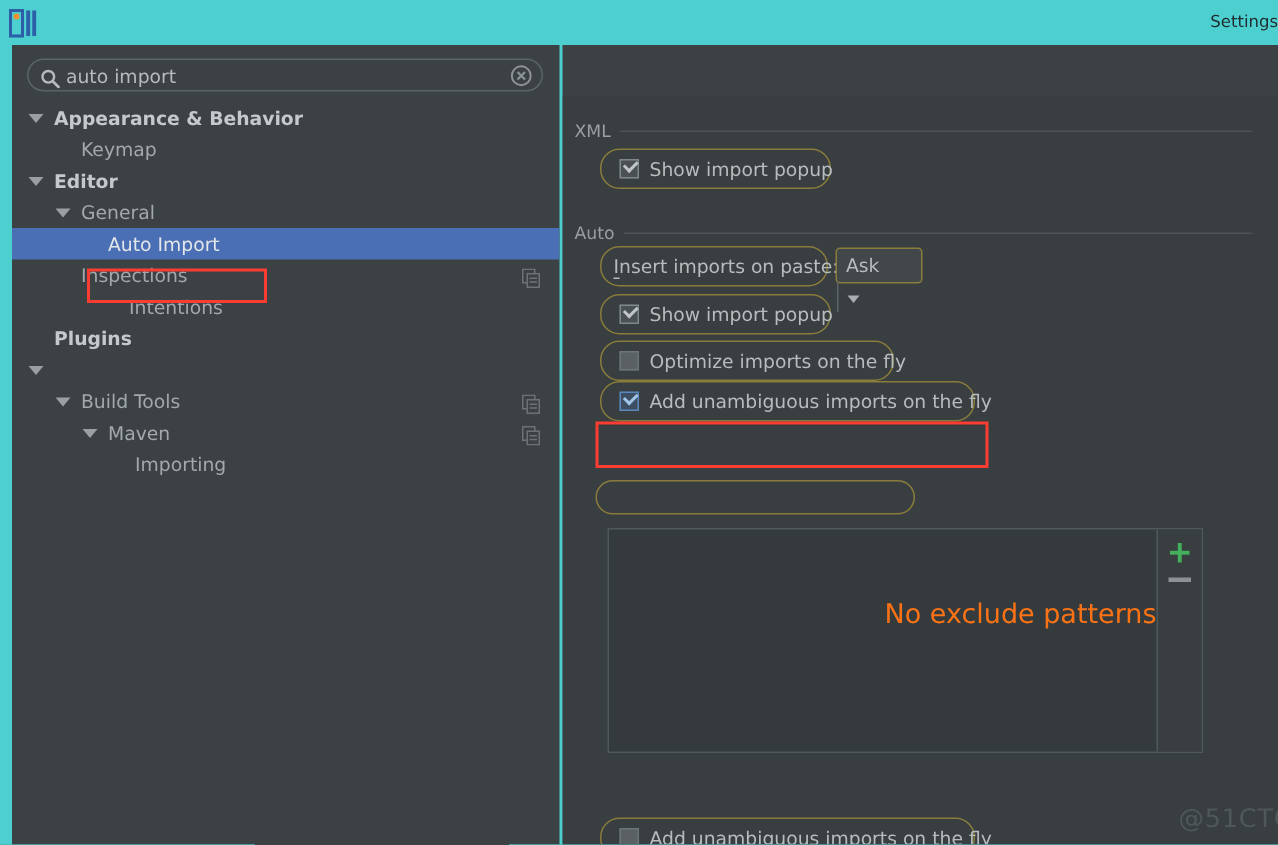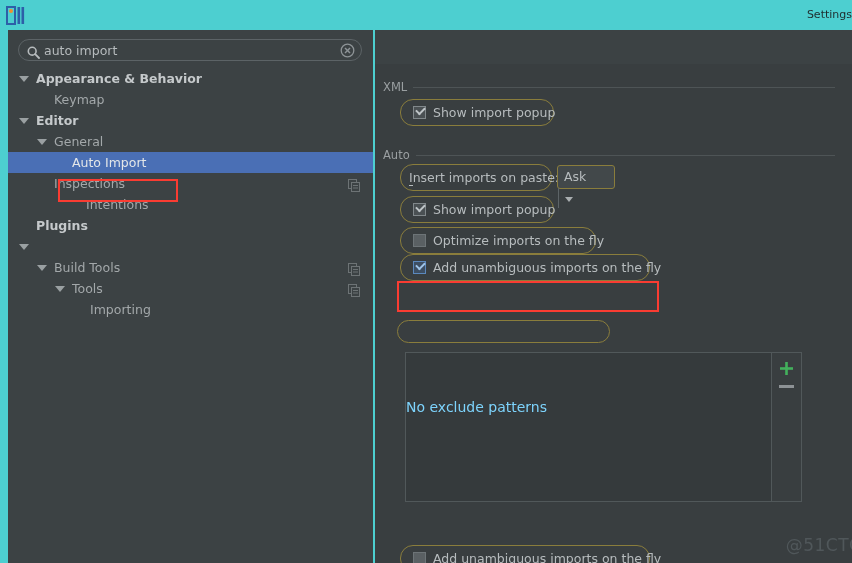--- a/index.html
+++ b/index.html
@@ -238,23 +238,23 @@
   
   .list-panel {
     position: absolute;
     border: 1px solid #51585a;
     box-sizing: border-box;
     background: #353a3c;
   }
   .list-empty {
     position: absolute;
     left: 0; right: 30px; top: 46px;
-    text-align: left;
-    font-size: 14px;
-    color: #7dd3fc;
+    text-align: right;
+    font-size: 18px;
+    color: #f97316;
     font-family: "DejaVu Sans", sans-serif;
   }
   .list-toolbar {
     position: absolute;
     right: 0; top: 0; bottom: 0;
     width: 29px;
     border-left: 1px solid #51585a;
     background: #393e40;
   }
   .btn-plus {
@@ -357,21 +357,21 @@
             <span class="label-n" style="position: absolute; left: 46px;">Build Tools</span>
             <span class="copy-icon"><svg width="13" height="13" viewBox="0 0 13 13">
                 <rect x="0.5" y="0.5" width="8" height="9" fill="none" stroke="#8b9194" stroke-width="1"></rect>
                 <rect x="3.5" y="3.5" width="8" height="9" fill="#3c4244" stroke="#8b9194" stroke-width="1"></rect>
                 <line x1="5" y1="6.5" x2="10" y2="6.5" stroke="#8b9194" stroke-width="1"></line>
                 <line x1="5" y1="9" x2="10" y2="9" stroke="#8b9194" stroke-width="1"></line>
               </svg></span>
           </div>
           <div class="tree-row">
             <span class="twisty" style="left: 47px;"></span>
-            <span class="label-n" style="position: absolute; left: 64px;">Tools</span>
+            <span class="label-n" style="position: absolute; left: 64px;">Maven</span>
             <span class="copy-icon"><svg width="13" height="13" viewBox="0 0 13 13">
                 <rect x="0.5" y="0.5" width="8" height="9" fill="none" stroke="#8b9194" stroke-width="1"></rect>
                 <rect x="3.5" y="3.5" width="8" height="9" fill="#3c4244" stroke="#8b9194" stroke-width="1"></rect>
                 <line x1="5" y1="6.5" x2="10" y2="6.5" stroke="#8b9194" stroke-width="1"></line>
                 <line x1="5" y1="9" x2="10" y2="9" stroke="#8b9194" stroke-width="1"></line>
               </svg></span>
           </div>
           <div class="tree-row">
             <span class="label-n" style="position: absolute; left: 82px;">Importing</span>
           </div>

